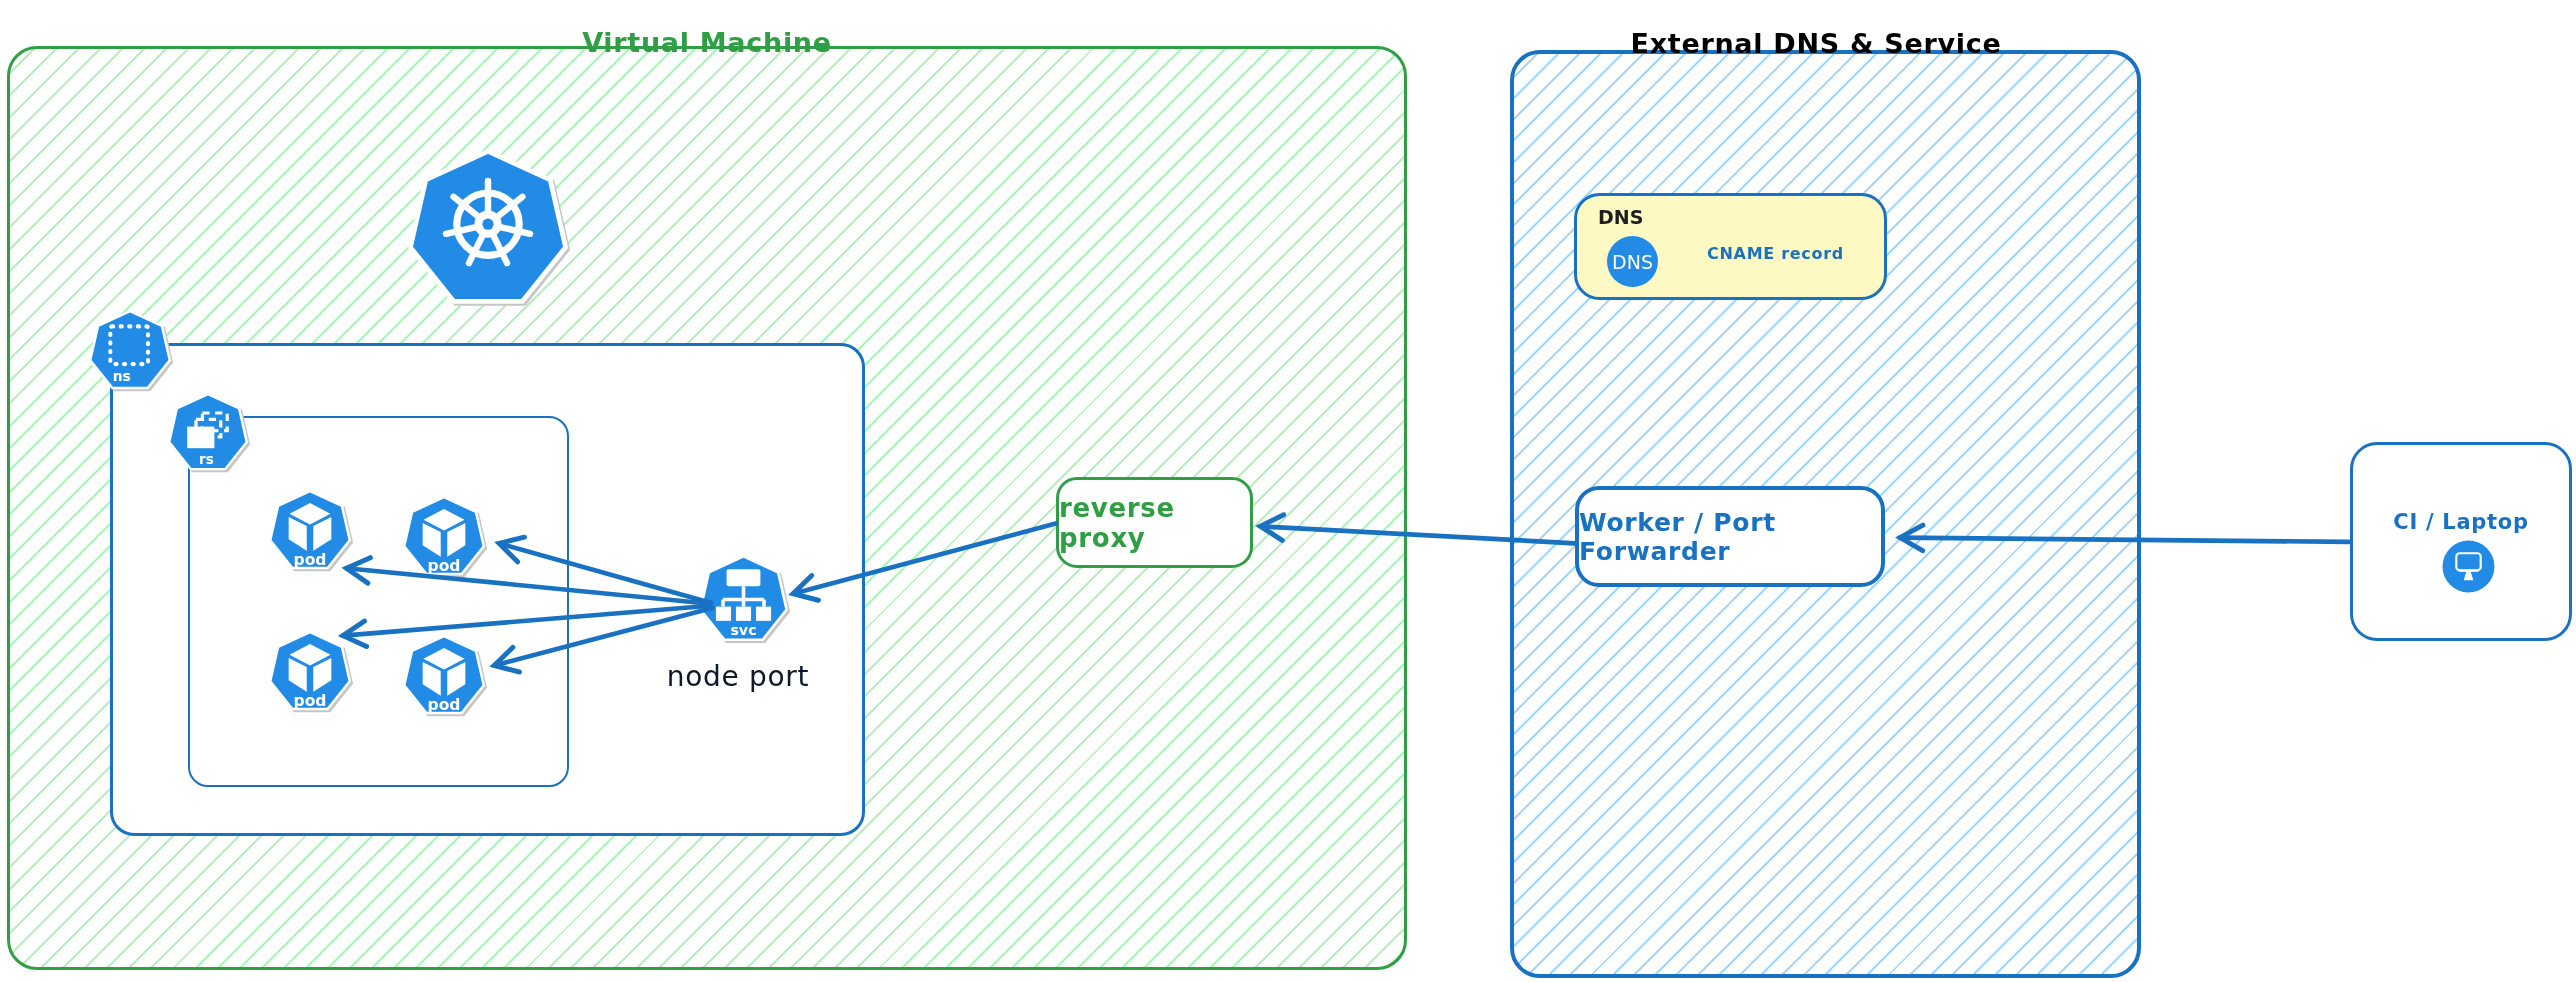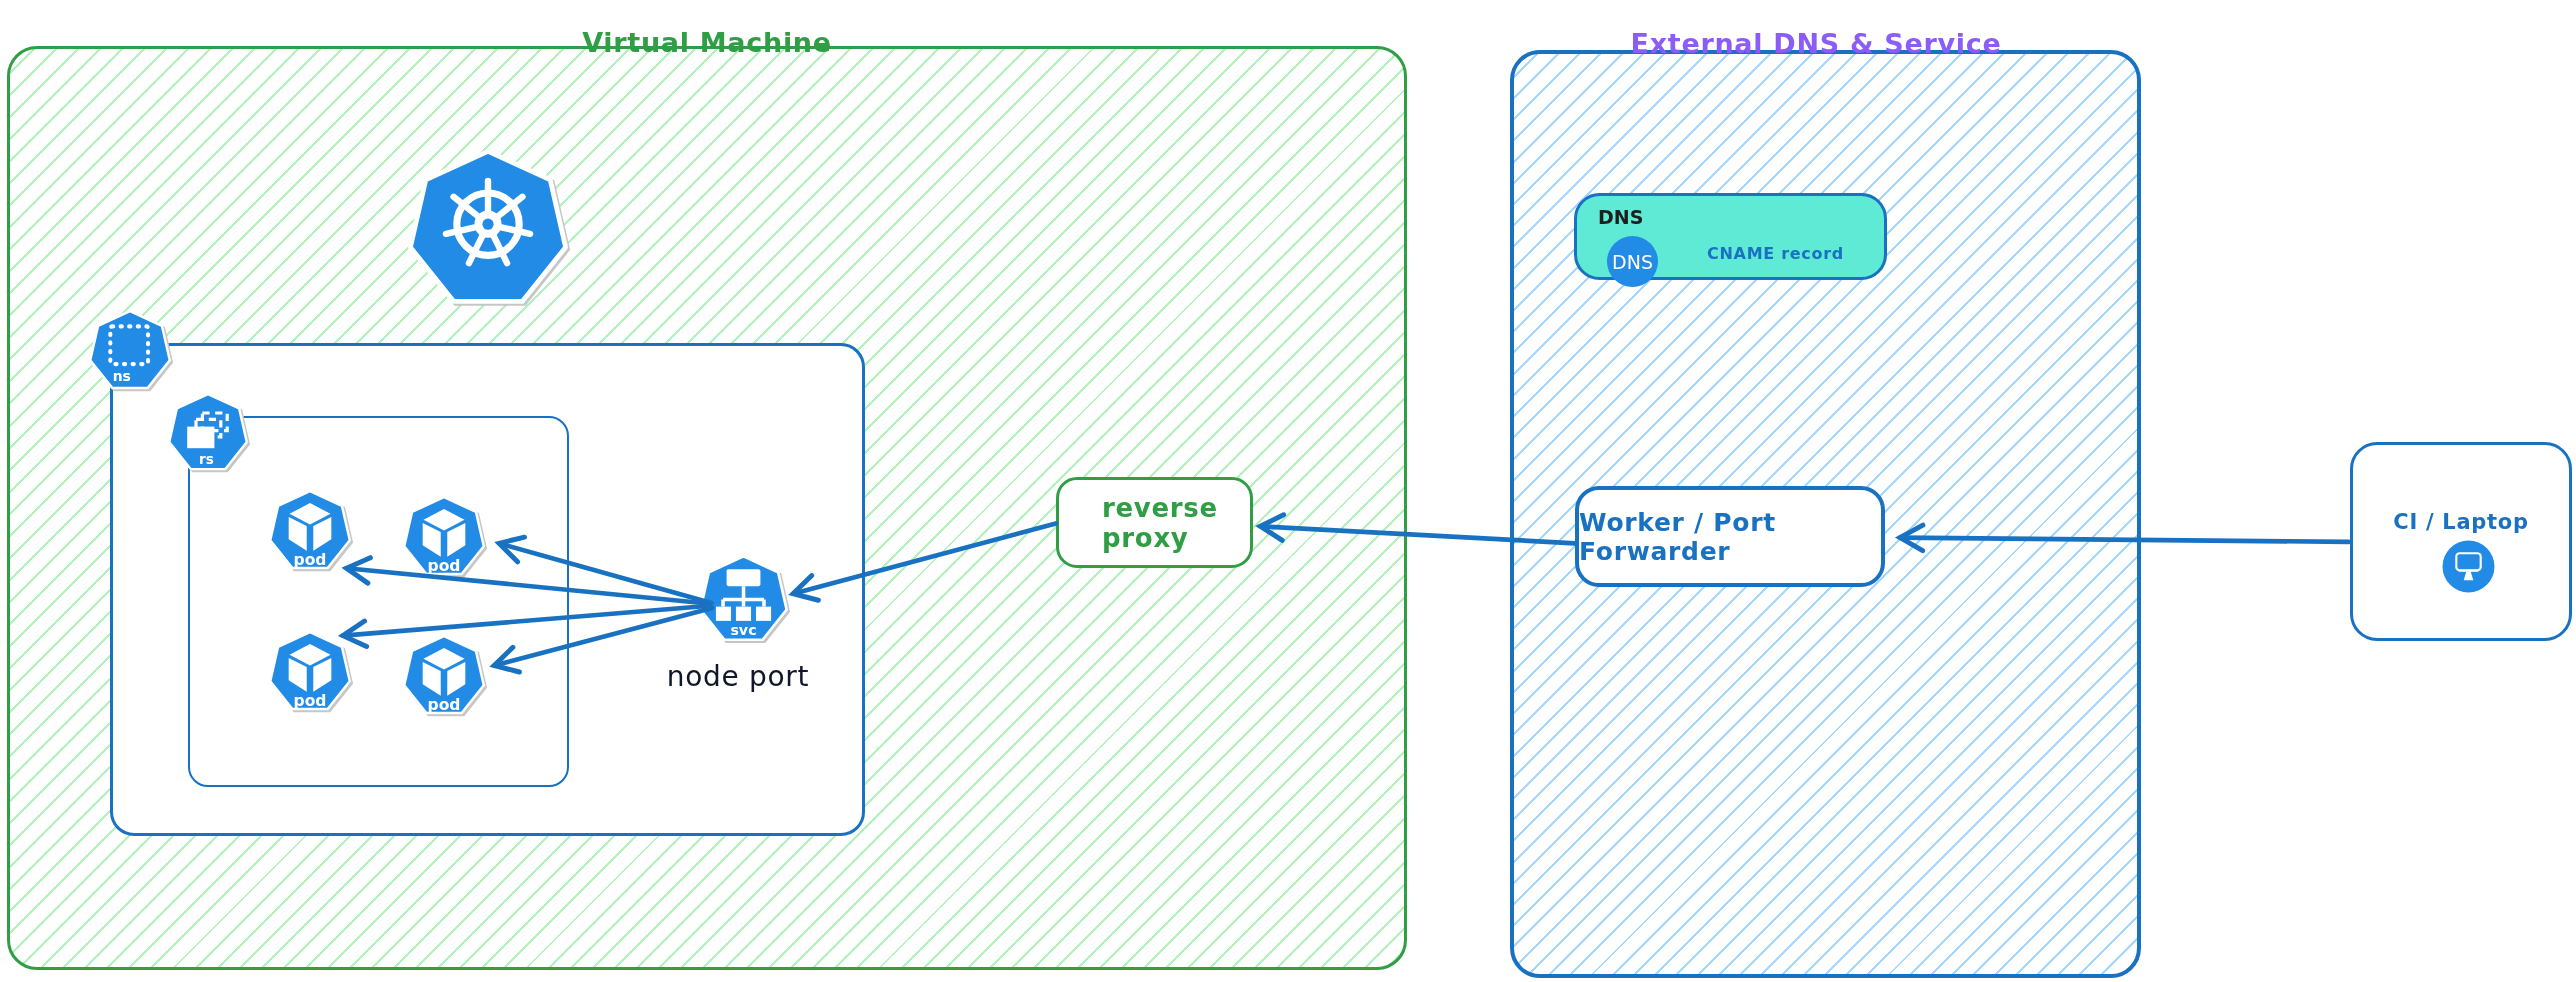--- a/index.html
+++ b/index.html
@@ -22,27 +22,27 @@
   }
 
   
   .node-box { left:110px; top:343px; width:755px; height:493px; background:#fff;
     border:3.6px solid #1971c2; border-radius:24px; }
   .rs-box { left:188px; top:416px; width:381px; height:371px; background:#fff;
     border:2.8px solid #1971c2; border-radius:20px; }
 
   .title { position:absolute; white-space:nowrap; font-size:27px; font-weight:bold; letter-spacing:0.7px;margin-top:24px; }
   .vm-title { left:707px; top:2.8px; transform:translateX(-50%); color:#2f9e44; }
-  .ext-title { left:1816px; top:4.3px; transform:translateX(-50%); color:#8b5cf6; }
+  .ext-title { left:1816px; top:4.3px; transform:translateX(-50%); color:#000000; }
 
   .rproxy-box { left:1056px; top:477px; width:197px; height:91px; background:#fff;
-    border:3.6px solid #2f9e44; border-radius:21px; display:flex; align-items:center; justify-content:center;padding-left:43px; }
+    border:3.6px solid #2f9e44; border-radius:21px; display:flex; align-items:center; justify-content:center; }
   .rproxy-box span { color:#2f9e44; font-size:26px; font-weight:bold; letter-spacing:0.7px; }
 
-  .dns-card { left:1574px; top:193px; width:313px; height:87px; background:#5eead4;
+  .dns-card { left:1574px; top:193px; width:313px; height:107px; background:#fef9c3;
     border:3.6px solid #1971c2; border-radius:25.6px; }
   .dns-tag { position:absolute; left:21px; top:10px; color:#1e1e1e; font-size:19px; font-weight:bold; }
   .dns-circle { position:absolute; left:30px; top:40px; width:51px; height:51px; border-radius:50%;
     background:#228be6; color:#fff; display:flex; align-items:center; justify-content:center;
     font-size:19px; }
   .cname-label { position:absolute; left:99px; top:48px; width:199px; text-align:center;
     color:#1971c2; font-size:16px; font-weight:bold; letter-spacing:0.7px; }
 
   .worker-card { left:1575px; top:486px; width:310px; height:101px; background:#fff;
     border:4.3px solid #1971c2; border-radius:24px; display:flex; align-items:center; justify-content:center; }

